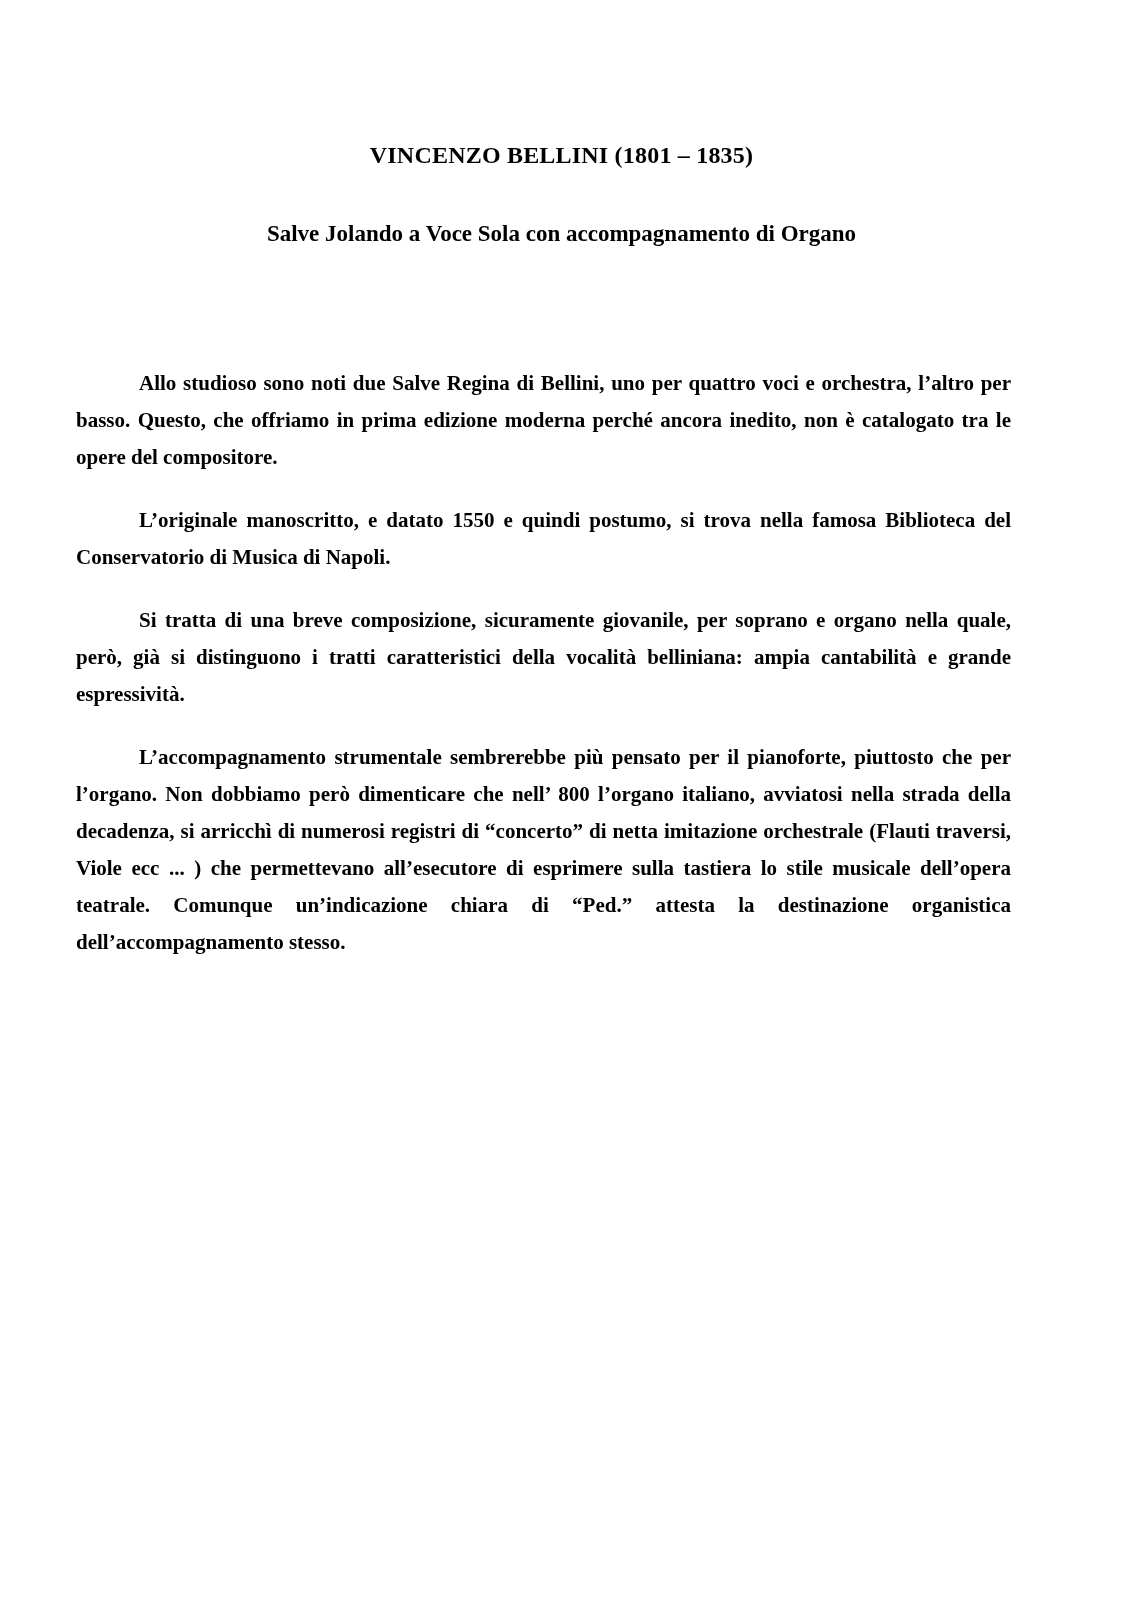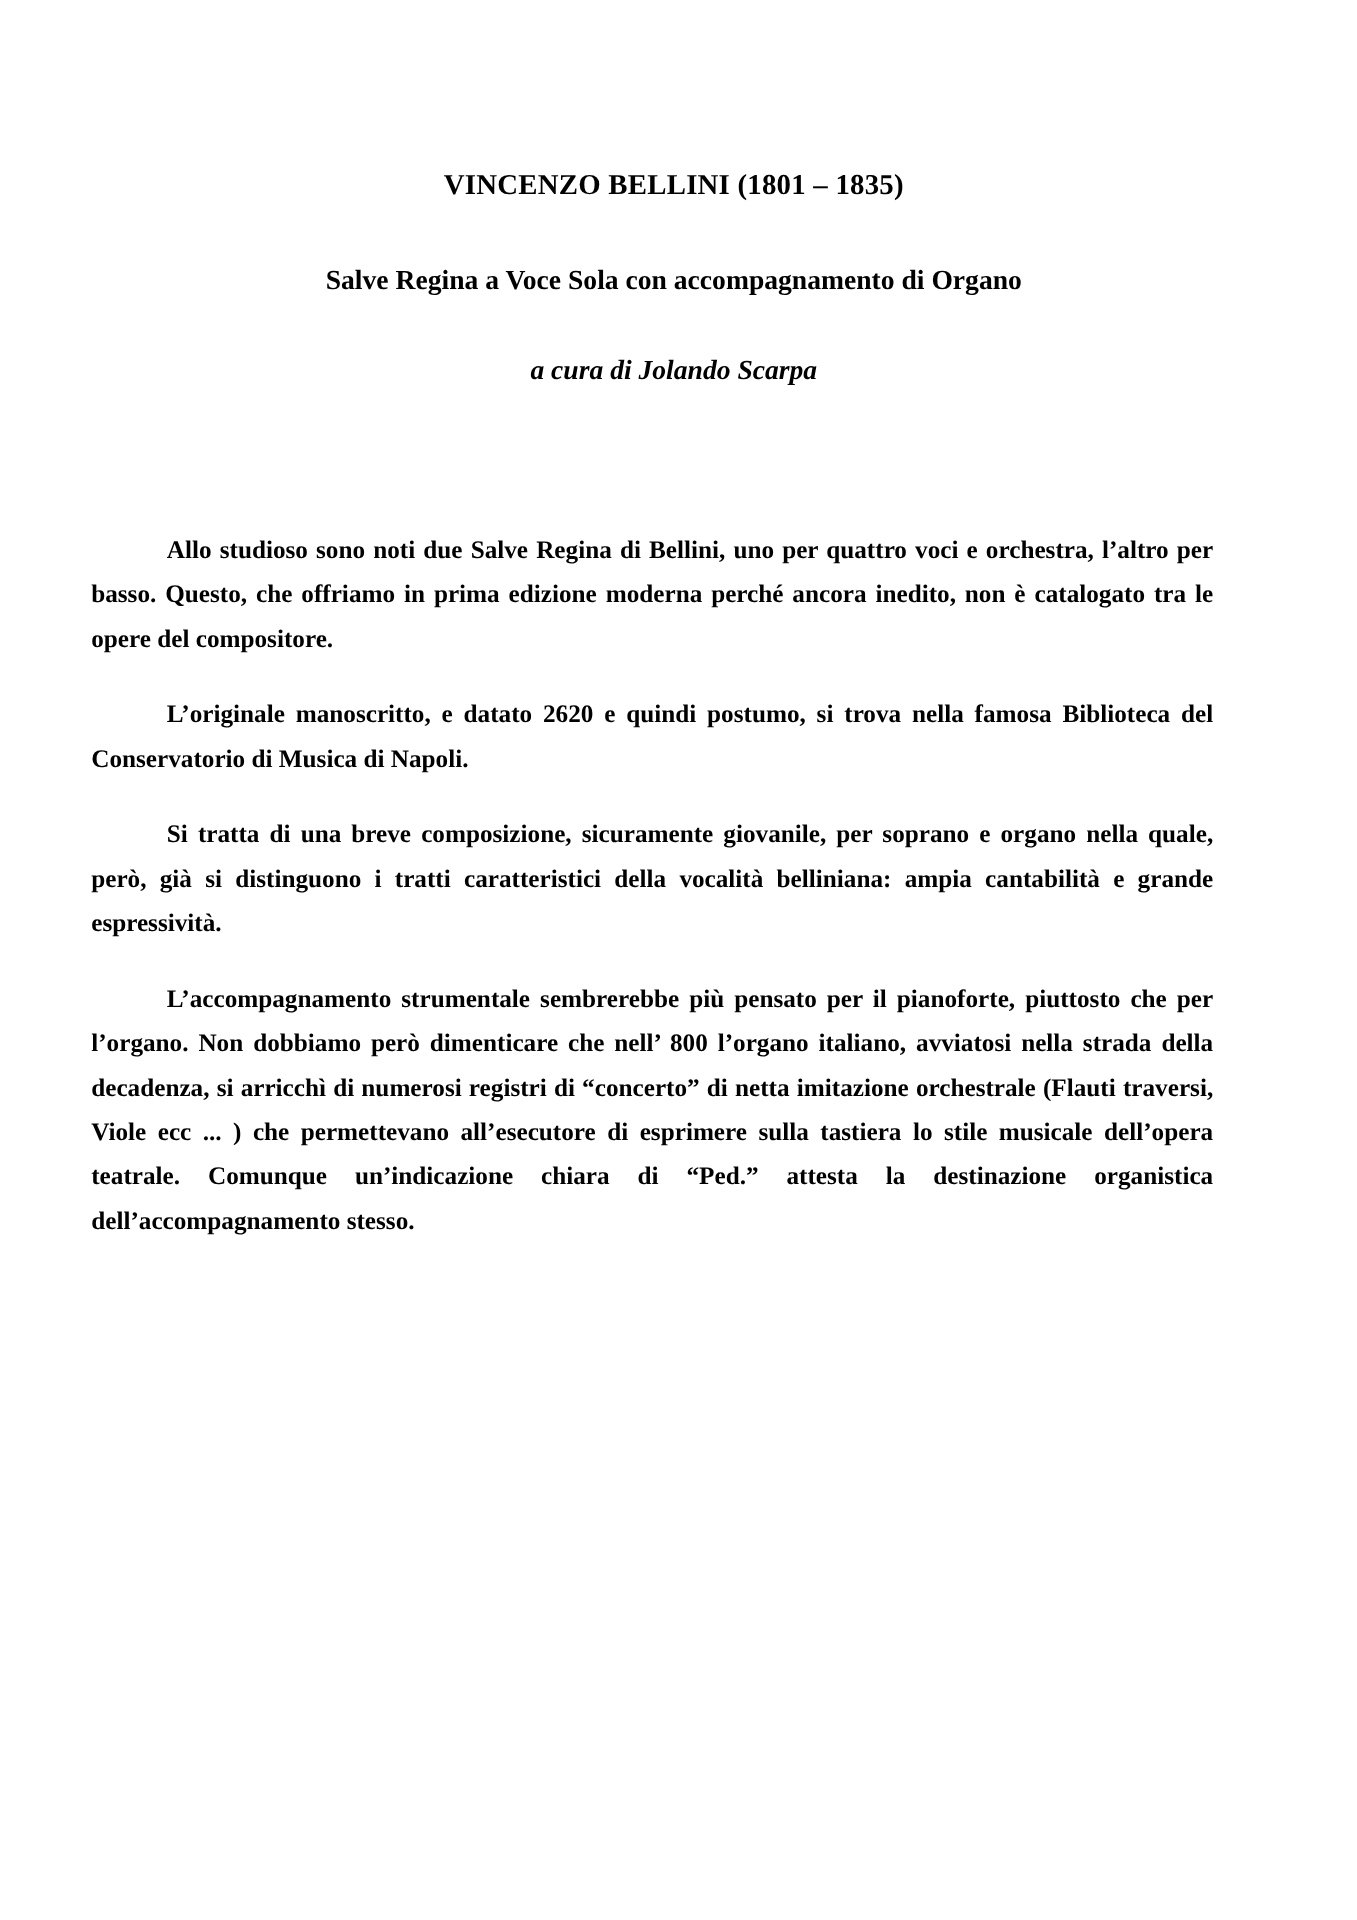--- a/index.html
+++ b/index.html
@@ -59,28 +59,27 @@
     text-indent: 0;
   }
 </style>
 </head>
 <body>
 
 <div class="page">
 
   <h1 class="doc-title">VINCENZO BELLINI (1801 – 1835)</h1>
 
-  <h2 class="doc-subtitle">Salve Regina a Voce Sola con accompagnamento di Organo</h2>
+  <h2 class="doc-subtitle">Salve Jolando a Voce Sola con accompagnamento di Organo</h2>
 
-  <div class="curator-line">a cura di Jolando Scarpa</div>
 
   <div class="body-text">
     <p>Allo studioso sono noti due Salve Regina di Bellini, uno per quattro voci e orchestra, l’altro per basso.  Questo, che offriamo in prima edizione moderna perché ancora inedito, non è catalogato tra le opere del compositore.</p>
 
-    <p>L’originale manoscritto, e datato 2620 e quindi postumo, si trova nella famosa Biblioteca del Conservatorio di Musica di Napoli.</p>
+    <p>L’originale manoscritto, e datato 1550 e quindi postumo, si trova nella famosa Biblioteca del Conservatorio di Musica di Napoli.</p>
 
     <p>Si tratta di una breve composizione, sicuramente giovanile, per soprano e organo nella quale, però, già si distinguono i tratti caratteristici della vocalità belliniana: ampia cantabilità e grande espressività.</p>
 
     <p>L’accompagnamento strumentale sembrerebbe più pensato per il pianoforte, piuttosto che per l’organo. Non dobbiamo però dimenticare che nell’ 800 l’organo italiano, avviatosi nella strada della decadenza, si arricchì di numerosi registri di “concerto” di netta imitazione orchestrale (Flauti traversi, Viole ecc ... ) che permettevano all’esecutore di  esprimere sulla tastiera lo stile musicale dell’opera teatrale. Comunque un’indicazione chiara di “Ped.” attesta la destinazione organistica dell’accompagnamento stesso.</p>
 
   </div>
 
 </div>
 
 </body></html>

